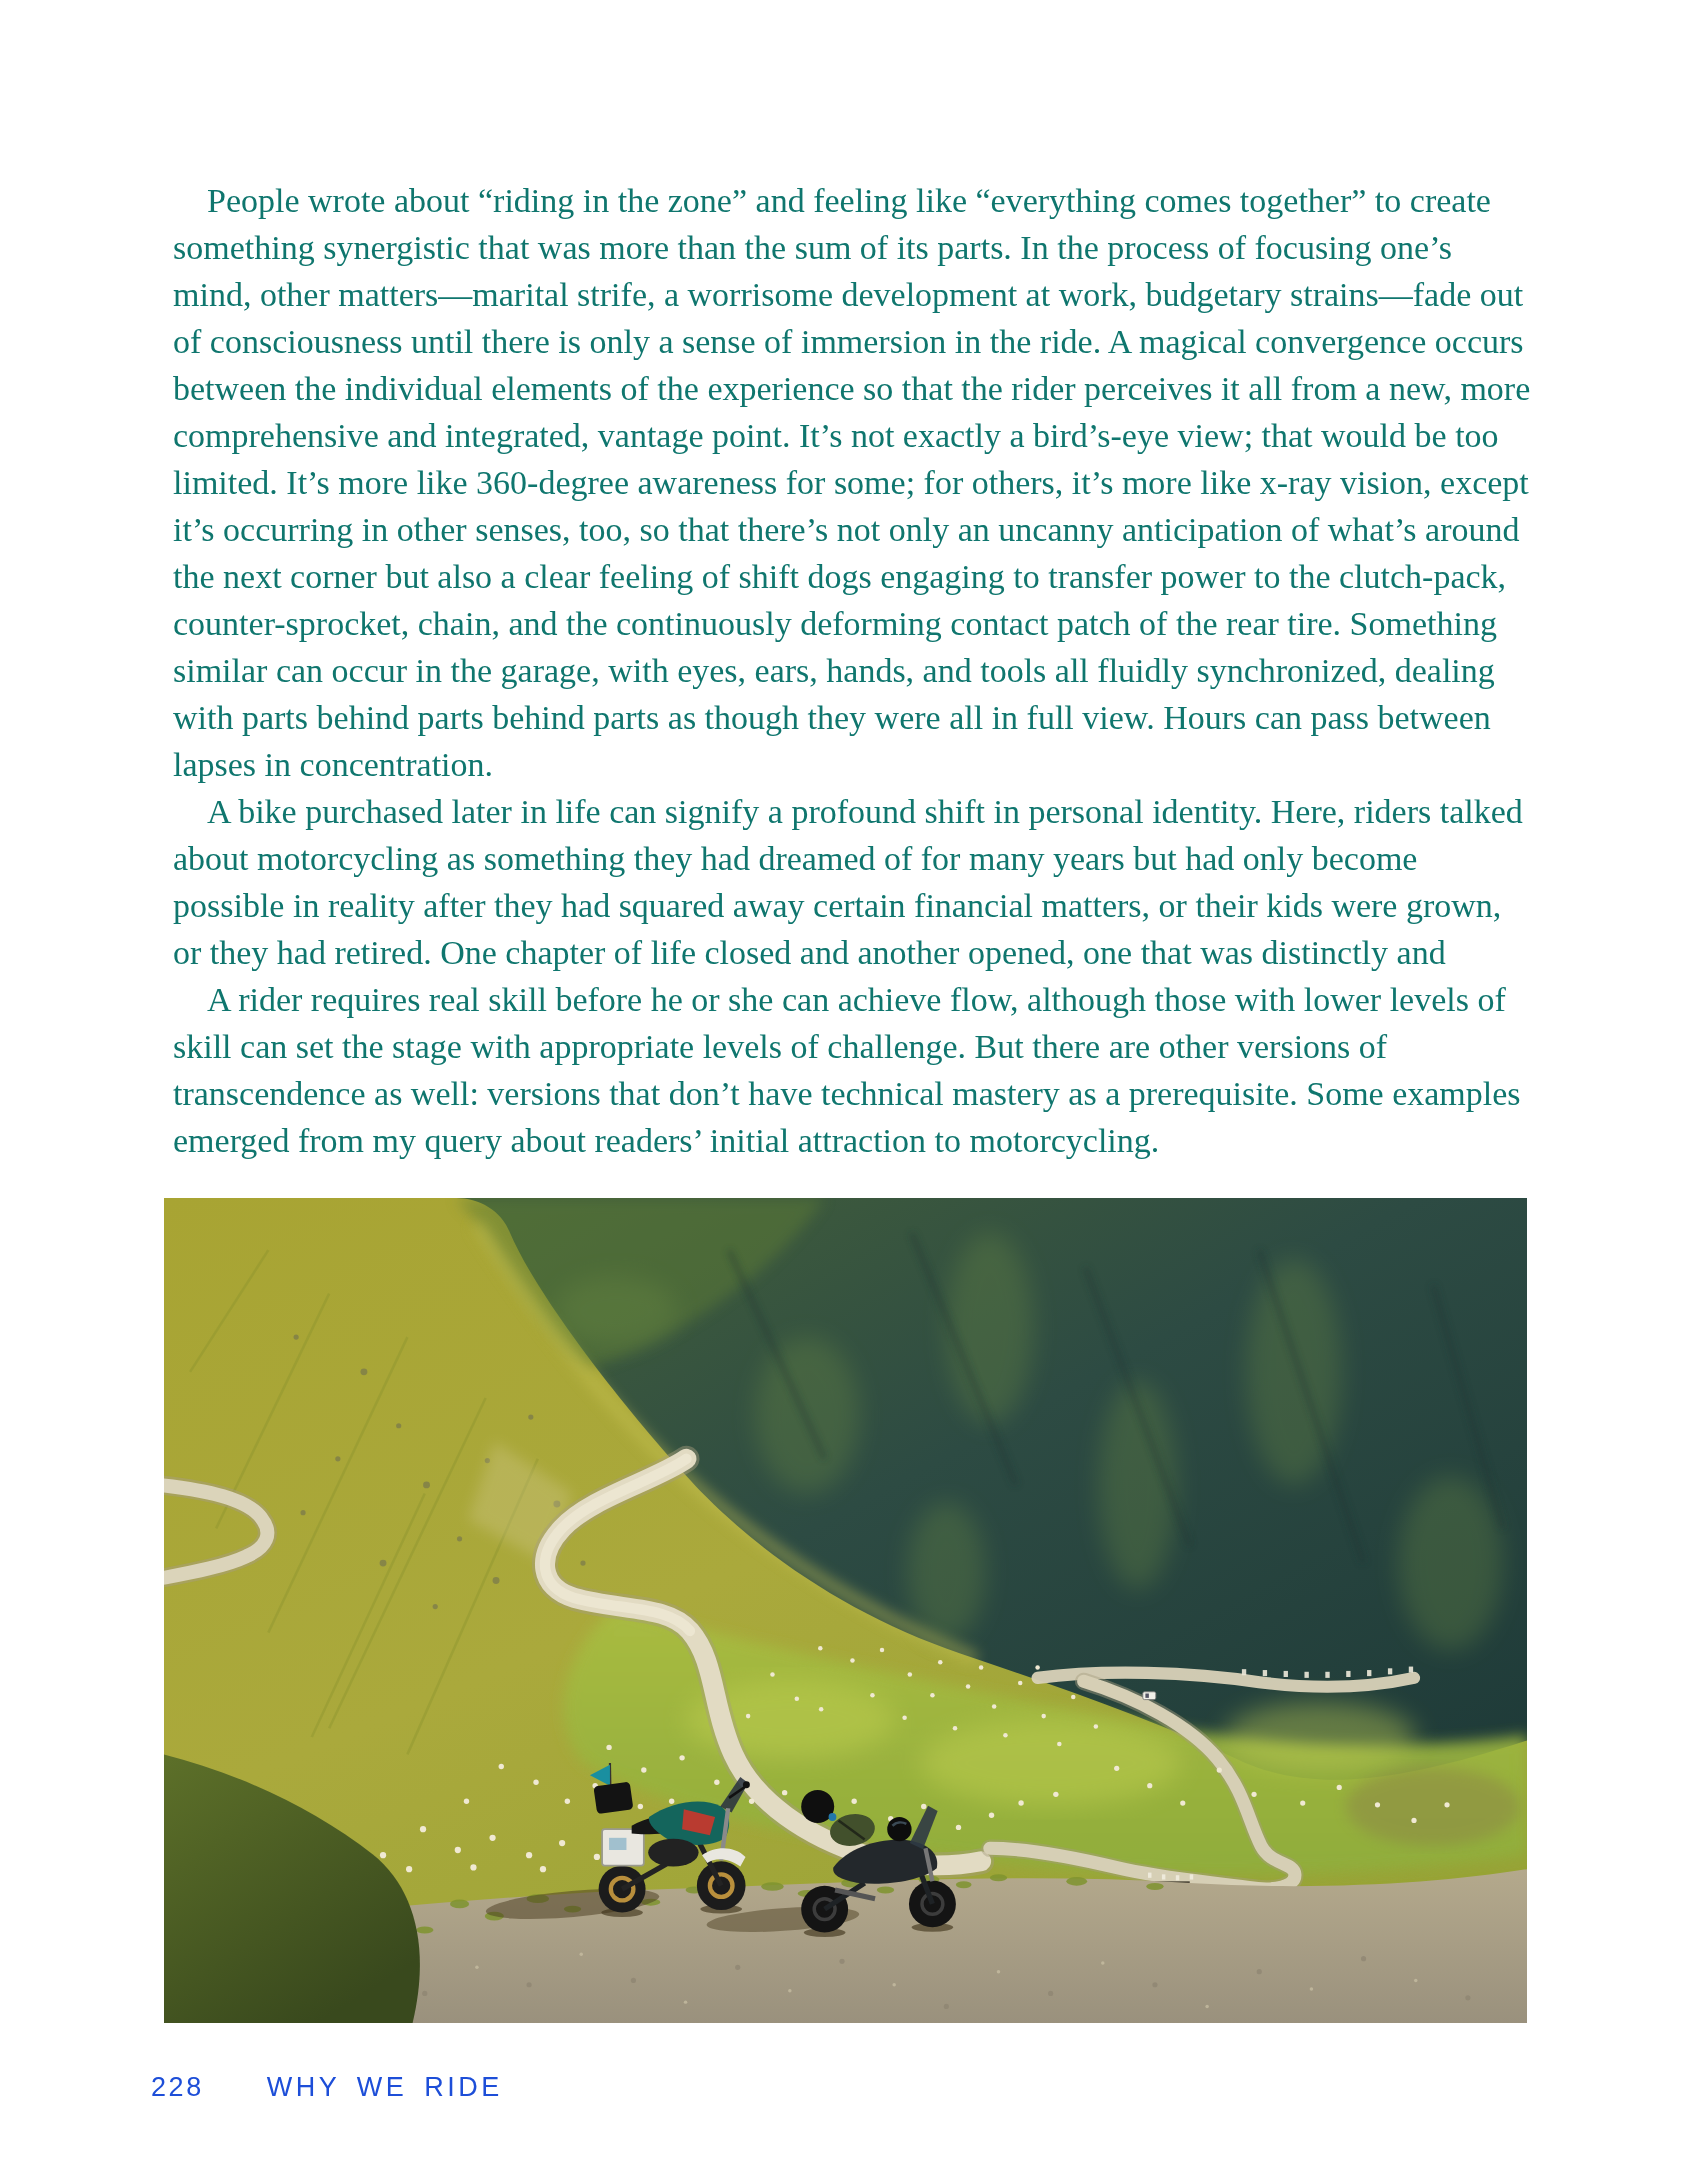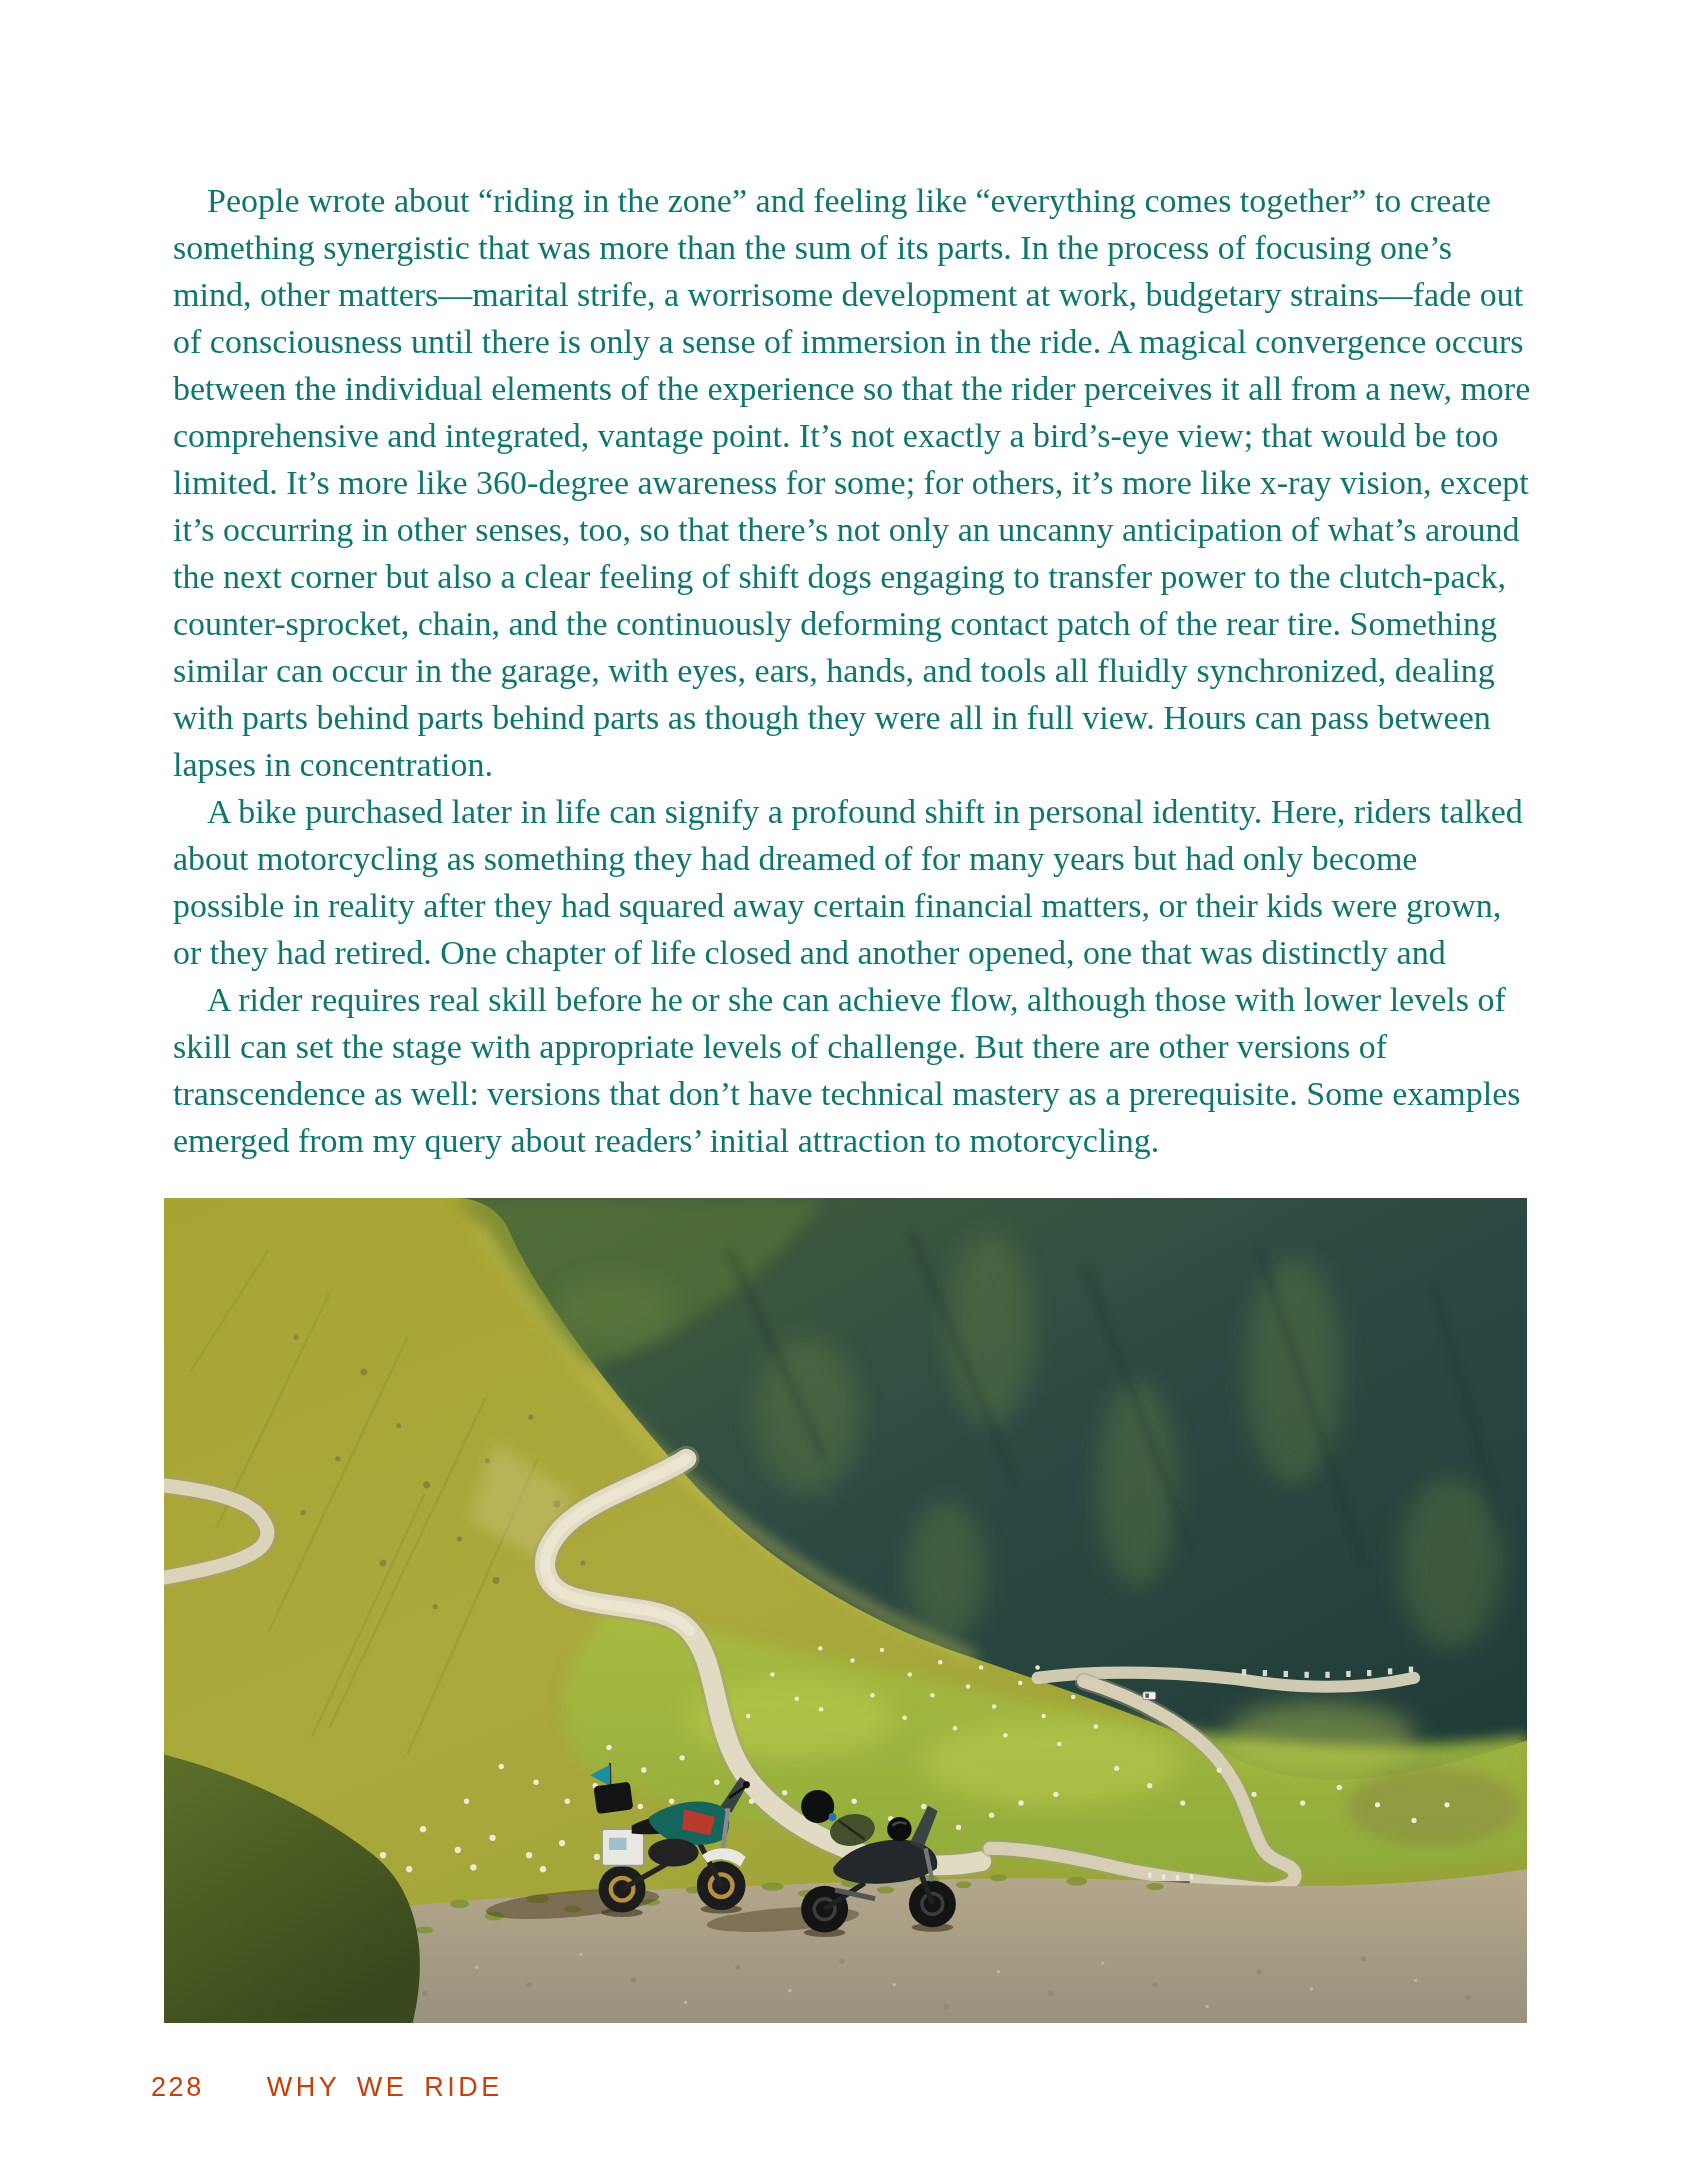--- a/index.html
+++ b/index.html
@@ -11,21 +11,21 @@
     position:absolute;left:165px;top:177px;width:1362px;
     font-size:34px;line-height:47px;color:#0f766e;text-align:left;margin-left:8px;
   }
   .article p{margin:0;text-indent:34px;}
   .photo{
     position:absolute;left:164px;top:1198px;width:1363px;height:825px;margin:0;
   }
   .photo svg{display:block;width:100%;height:100%;}
   .page-footer{
     position:absolute;left:151px;top:2072px;display:flex;align-items:baseline;
-    font-family:"Liberation Sans", sans-serif;color:#c2410c;font-size:27px;
+    font-family:"Liberation Sans", sans-serif;color:#1d4ed8;font-size:27px;
   }
   .folio{letter-spacing:2.6px;}
   .running-title{margin-left:63px;letter-spacing:3.5px;word-spacing:6px;}
 </style>
 </head>
 <body>
 
 <div class="page">
 
   <main class="article">

